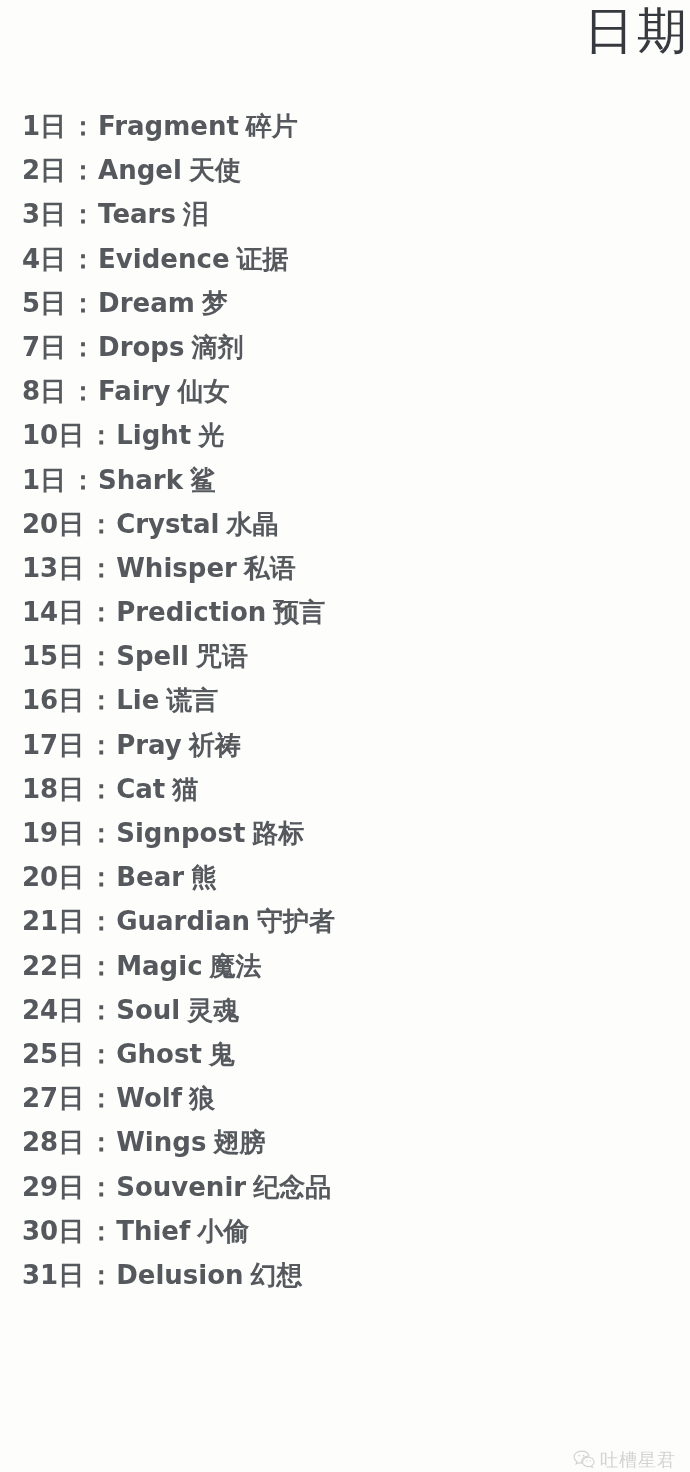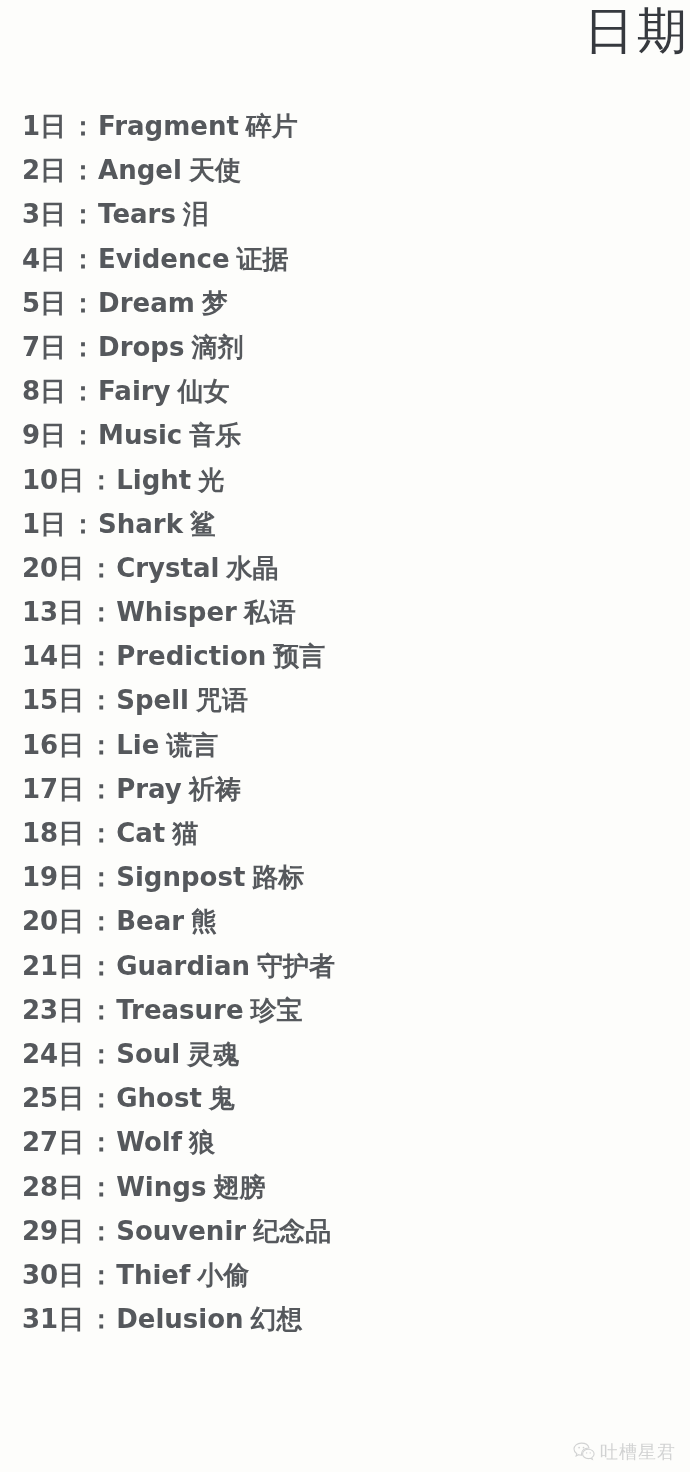--- a/index.html
+++ b/index.html
@@ -75,21 +75,21 @@
   }
   .term-zh {
     color: #55585c;
     padding-left: 7px;
   }
 
   
   .watermark {
     position: absolute;
     right: 14px;
-    bottom: 8px;
+    bottom: 0;
     display: flex;
     align-items: center;
     gap: 4px;
     opacity: 0.30;
   }
   .wm-icon {
     width: 24px;
     height: 24px;
     display: block;
   }
@@ -111,34 +111,33 @@
   </div>
 
   <div class="date-list" id="date-list">
       <div class="date-row"><span class="day-num">1</span><span class="day-unit">日</span><span class="colon">：</span><span class="term-en">Fragment</span><span class="term-zh">碎片</span></div>
       <div class="date-row"><span class="day-num">2</span><span class="day-unit">日</span><span class="colon">：</span><span class="term-en">Angel</span><span class="term-zh">天使</span></div>
       <div class="date-row"><span class="day-num">3</span><span class="day-unit">日</span><span class="colon">：</span><span class="term-en">Tears</span><span class="term-zh">泪</span></div>
       <div class="date-row"><span class="day-num">4</span><span class="day-unit">日</span><span class="colon">：</span><span class="term-en">Evidence</span><span class="term-zh">证据</span></div>
       <div class="date-row"><span class="day-num">5</span><span class="day-unit">日</span><span class="colon">：</span><span class="term-en">Dream</span><span class="term-zh">梦</span></div>
       <div class="date-row"><span class="day-num">7</span><span class="day-unit">日</span><span class="colon">：</span><span class="term-en">Drops</span><span class="term-zh">滴剂</span></div>
       <div class="date-row"><span class="day-num">8</span><span class="day-unit">日</span><span class="colon">：</span><span class="term-en">Fairy</span><span class="term-zh">仙女</span></div>
-      <div class="date-row"><span class="day-num">9</span><span class="day-unit">日</span><span class="colon">：</span><span class="term-en">Music</span><span class="term-zh">音乐</span></div>
       <div class="date-row"><span class="day-num">10</span><span class="day-unit">日</span><span class="colon">：</span><span class="term-en">Light</span><span class="term-zh">光</span></div>
       <div class="date-row"><span class="day-num">1</span><span class="day-unit">日</span><span class="colon">：</span><span class="term-en">Shark</span><span class="term-zh">鲨</span></div>
       <div class="date-row"><span class="day-num">20</span><span class="day-unit">日</span><span class="colon">：</span><span class="term-en">Crystal</span><span class="term-zh">水晶</span></div>
       <div class="date-row"><span class="day-num">13</span><span class="day-unit">日</span><span class="colon">：</span><span class="term-en">Whisper</span><span class="term-zh">私语</span></div>
       <div class="date-row"><span class="day-num">14</span><span class="day-unit">日</span><span class="colon">：</span><span class="term-en">Prediction</span><span class="term-zh">预言</span></div>
       <div class="date-row"><span class="day-num">15</span><span class="day-unit">日</span><span class="colon">：</span><span class="term-en">Spell</span><span class="term-zh">咒语</span></div>
       <div class="date-row"><span class="day-num">16</span><span class="day-unit">日</span><span class="colon">：</span><span class="term-en">Lie</span><span class="term-zh">谎言</span></div>
       <div class="date-row"><span class="day-num">17</span><span class="day-unit">日</span><span class="colon">：</span><span class="term-en">Pray</span><span class="term-zh">祈祷</span></div>
       <div class="date-row"><span class="day-num">18</span><span class="day-unit">日</span><span class="colon">：</span><span class="term-en">Cat</span><span class="term-zh">猫</span></div>
       <div class="date-row"><span class="day-num">19</span><span class="day-unit">日</span><span class="colon">：</span><span class="term-en">Signpost</span><span class="term-zh">路标</span></div>
       <div class="date-row"><span class="day-num">20</span><span class="day-unit">日</span><span class="colon">：</span><span class="term-en">Bear</span><span class="term-zh">熊</span></div>
       <div class="date-row"><span class="day-num">21</span><span class="day-unit">日</span><span class="colon">：</span><span class="term-en">Guardian</span><span class="term-zh">守护者</span></div>
-      <div class="date-row"><span class="day-num">23</span><span class="day-unit">日</span><span class="colon">：</span><span class="term-en">Treasure</span><span class="term-zh">珍宝</span></div>
+      <div class="date-row"><span class="day-num">22</span><span class="day-unit">日</span><span class="colon">：</span><span class="term-en">Magic</span><span class="term-zh">魔法</span></div>
       <div class="date-row"><span class="day-num">24</span><span class="day-unit">日</span><span class="colon">：</span><span class="term-en">Soul</span><span class="term-zh">灵魂</span></div>
       <div class="date-row"><span class="day-num">25</span><span class="day-unit">日</span><span class="colon">：</span><span class="term-en">Ghost</span><span class="term-zh">鬼</span></div>
       <div class="date-row"><span class="day-num">27</span><span class="day-unit">日</span><span class="colon">：</span><span class="term-en">Wolf</span><span class="term-zh">狼</span></div>
       <div class="date-row"><span class="day-num">28</span><span class="day-unit">日</span><span class="colon">：</span><span class="term-en">Wings</span><span class="term-zh">翅膀</span></div>
       <div class="date-row"><span class="day-num">29</span><span class="day-unit">日</span><span class="colon">：</span><span class="term-en">Souvenir</span><span class="term-zh">纪念品</span></div>
       <div class="date-row"><span class="day-num">30</span><span class="day-unit">日</span><span class="colon">：</span><span class="term-en">Thief</span><span class="term-zh">小偷</span></div>
       <div class="date-row"><span class="day-num">31</span><span class="day-unit">日</span><span class="colon">：</span><span class="term-en">Delusion</span><span class="term-zh">幻想</span></div>
     </div>
 
   <div class="watermark">

